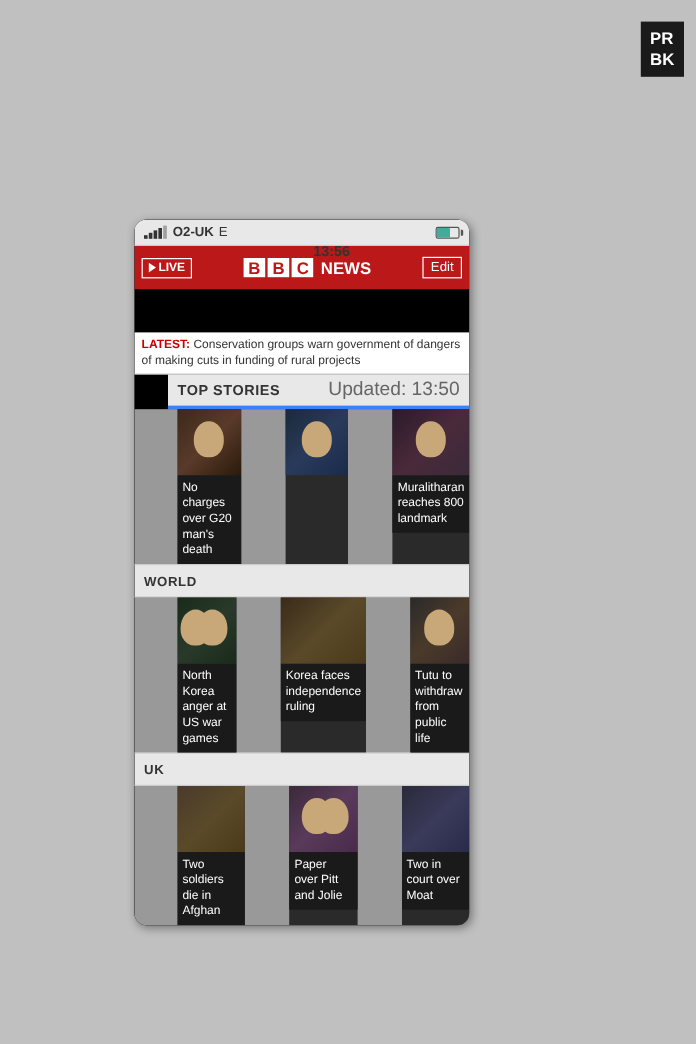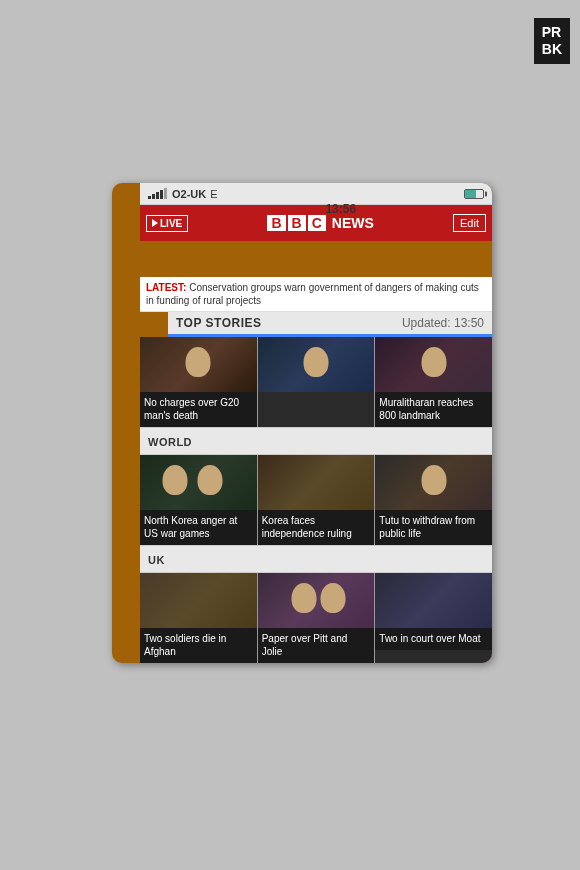--- a/index.html
+++ b/index.html
@@ -24,26 +24,25 @@
       padding: 6px 8px;
       line-height: 1.2;
       z-index: 100;
     }
 
     
     .phone {
       position: absolute;
       top: 183px;
       left: 112px;
-      width: 380px;
-      background: #a16207;
+      width: 279px;
+      background: #000000;
       border-radius: 10px;
       overflow: hidden;
       box-shadow: 2px 2px 8px rgba(0,0,0,0.4);
-      padding-left: 28px;
     }
 
     
     .status-bar {
       background: #e8e8e8;
       display: flex;
       align-items: center;
       justify-content: space-between;
       padding: 2px 8px;
       font-size: 11px;
@@ -171,36 +170,37 @@
       border-bottom: 3px solid #3b82f6;
       margin-left: 28px;
     }
     .section-title {
       font-size: 12px;
       font-weight: bold;
       color: #333;
       letter-spacing: 0.5px;
     }
     .updated-text {
-      font-size: 12px;
+      font-size: 16px;
       color: #666;
     }
 
     
     .stories-grid {
       display: grid;
       grid-template-columns: repeat(3, 1fr);
       gap: 1px;
       background: #999;
     }
 
     .story-card {
       background: #2a2a2a;
       cursor: pointer;
       position: relative;
+      margin-left: 36px;
     }
     .story-caption {
       padding: 4px 4px 5px;
       font-size: 10px;
       color: white;
       line-height: 1.3;
       background: #1a1a1a;
     }
 
     

